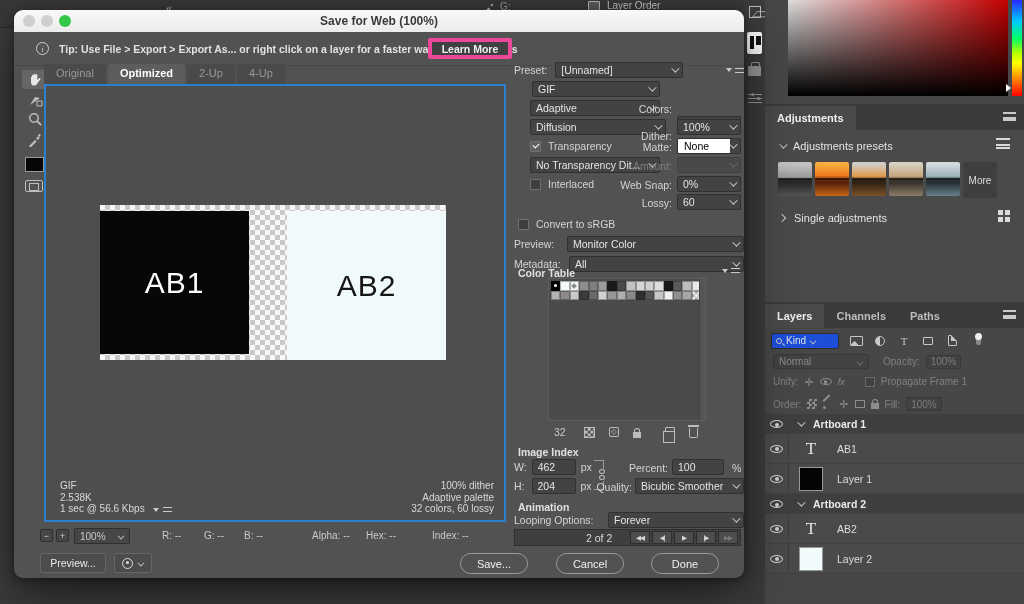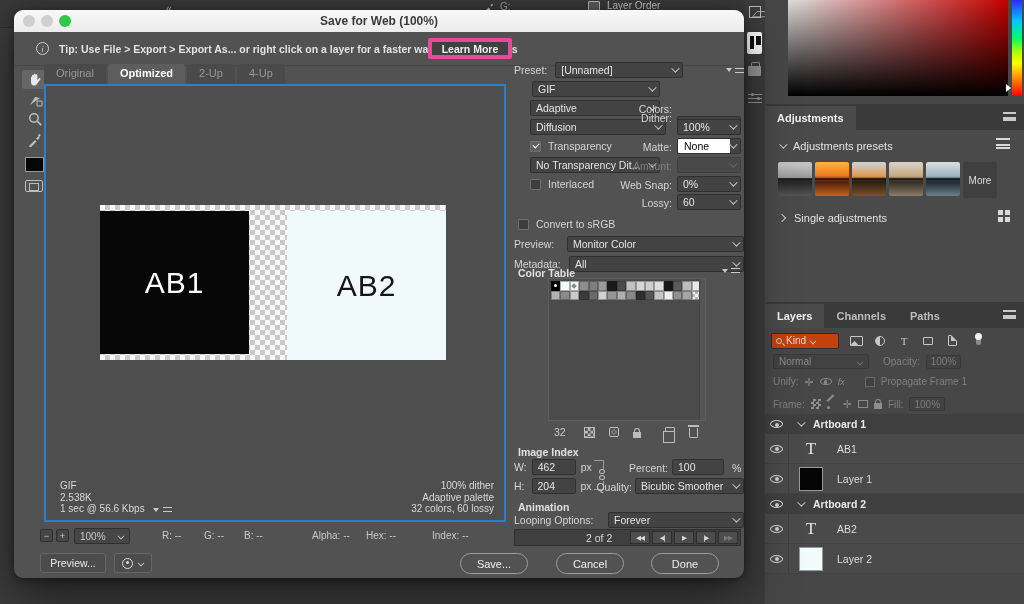--- a/index.html
+++ b/index.html
@@ -58,21 +58,21 @@
   .t5{background:linear-gradient(#d3dbdf 5%,#9db3be 42%,#2b363c 52%,#242d33 60%,#69808c 100%)}
   .thumb:after{content:"";display:block;position:relative;top:46%;height:2px;background:rgba(0,0,0,.55)}
   .more-btn{width:34px;height:36px;background:#3f3f3f;border-radius:2px;color:#ddd;font-size:10px;display:flex;align-items:center;justify-content:center}
   .row-single{position:absolute;left:14px;top:82px;display:flex;align-items:center;gap:9px;font-size:11px;color:#e3e3e3}
   .grid-ic{position:absolute;right:14px;top:80px;width:12px;height:12px;
     background:conic-gradient(#d9d9d9 0 25%,transparent 0 50%,#d9d9d9 0 75%,transparent 0);outline:1px solid transparent}
   .grid-ic{background:linear-gradient(#d9d9d9,#d9d9d9) 0 0/5px 5px no-repeat,linear-gradient(#d9d9d9,#d9d9d9) 7px 0/5px 5px no-repeat,linear-gradient(#d9d9d9,#d9d9d9) 0 7px/5px 5px no-repeat,linear-gradient(#d9d9d9,#d9d9d9) 7px 7px/5px 5px no-repeat}
 
   .layers-wrap{position:absolute;left:0;top:302px;width:259px;height:302px;background:#474747}
   .lfilter{position:absolute;left:6px;top:30px;height:17px;display:flex;align-items:center;gap:10px}
-  .kind-sel{width:68px;height:16px;background:#c2410c;border:1px solid #2e2e2e;border-radius:2px;display:flex;align-items:center;gap:4px;padding:0 4px;color:#e0e0e0;font-size:10px}
+  .kind-sel{width:68px;height:16px;background:#1d4ed8;border:1px solid #2e2e2e;border-radius:2px;display:flex;align-items:center;gap:4px;padding:0 4px;color:#e0e0e0;font-size:10px}
   .mag{width:6px;height:6px;border:1.2px solid #cfcfcf;border-radius:50%;position:relative}
   .mag:after{content:"";position:absolute;left:5px;top:5px;width:3px;height:1.2px;background:#cfcfcf;transform:rotate(45deg)}
   .fic{display:inline-flex;align-items:center;justify-content:center;width:14px;height:12px;color:#c8c8c8}
   .ic-img{width:13px;height:10px;border:1px solid #c8c8c8;border-radius:1px;position:relative;overflow:hidden}
   .ic-img:before{content:"";position:absolute;left:1px;bottom:-2px;width:5px;height:5px;background:#c8c8c8;transform:rotate(45deg)}
   .ic-adj{width:10px;height:10px;border:1px solid #c8c8c8;border-radius:50%;background:linear-gradient(90deg,#c8c8c8 50%,transparent 50%)}
   .ic-T{font-size:11px;font-family:"Liberation Serif",serif;color:#c8c8c8}
   .ic-shape{width:10px;height:8px;border:1px solid #c8c8c8;border-radius:1px}
   .ic-page{width:9px;height:11px;border:1px solid #c8c8c8;border-radius:1px;position:relative}
   .ic-page:before{content:"";position:absolute;right:-1px;top:-1px;border:3px solid #474747;border-left-color:#c8c8c8;border-bottom-color:#c8c8c8}
@@ -305,21 +305,21 @@
       </div>
       <div class="dimrow" style="left:8px;top:74px">
         <span>Unify:</span>
         <span class="lk-move">✛</span>
         <span class="mini-eye"></span>
         <span class="fx">fx</span>
         <span class="dchk" style="margin-left:14px"></span>
         <span>Propagate Frame 1</span>
       </div>
       <div class="dimrow" style="left:8px;top:95px">
-        <span>Frame:</span>
+        <span>Order:</span>
         <span class="lk-checker"></span>
         <span class="lk-brush"></span>
         <span class="lk-move">✛</span>
         <span class="lk-frame"></span>
         <span class="lk-lock"></span>
         <span style="">Fill:</span>
         <span class="dbox">100%</span>
       </div>
 
       <div class="lrow grp" style="top:112px">
@@ -490,21 +490,21 @@
           <span>256</span>
           <span class="chev down"></span>
         </span>
 
       <div class="srow" style="left:20px;top:59px">
         <span class="sel" style="width:136px">
             <span>Diffusion</span>
             <span class="chev down"></span>
           </span>
       </div>
-      <span class="rlab lab" style="right:72px;top:52px">Dither:</span>
+      <span class="rlab lab" style="right:72px;top:70px">Dither:</span>
       <span class="sel rbox" style="top:59px">
           <span>100%</span>
           <span class="chev down"></span>
         </span>
 
       <div class="srow" style="left:20px;top:78px">
         <span class="chk on"></span>
         <span class="lab">Transparency</span>
       </div>
       <span class="rlab lab" style="right:72px;top:81px">Matte:</span>

